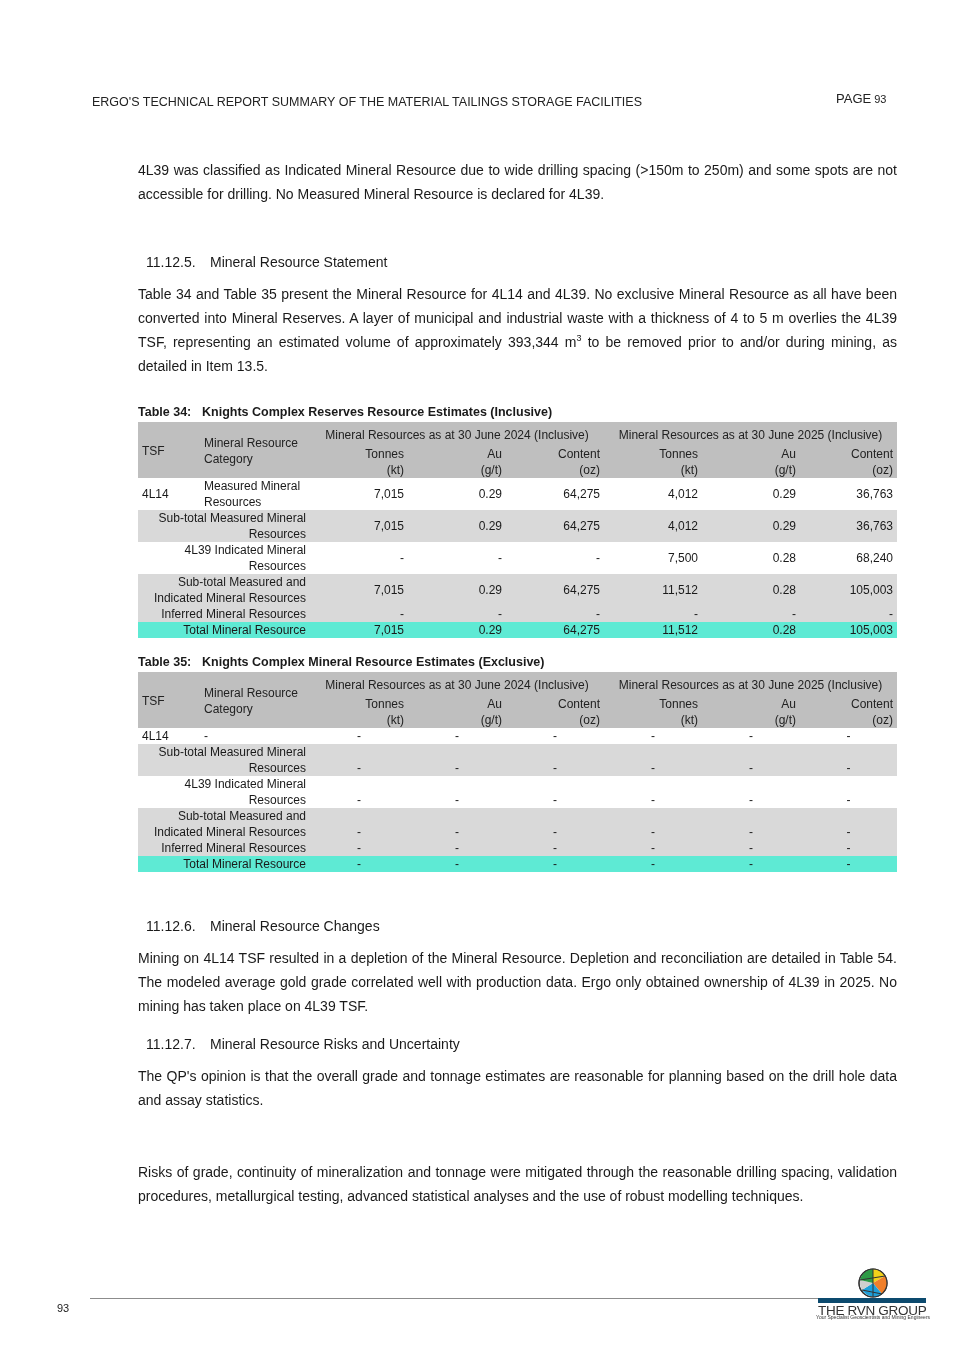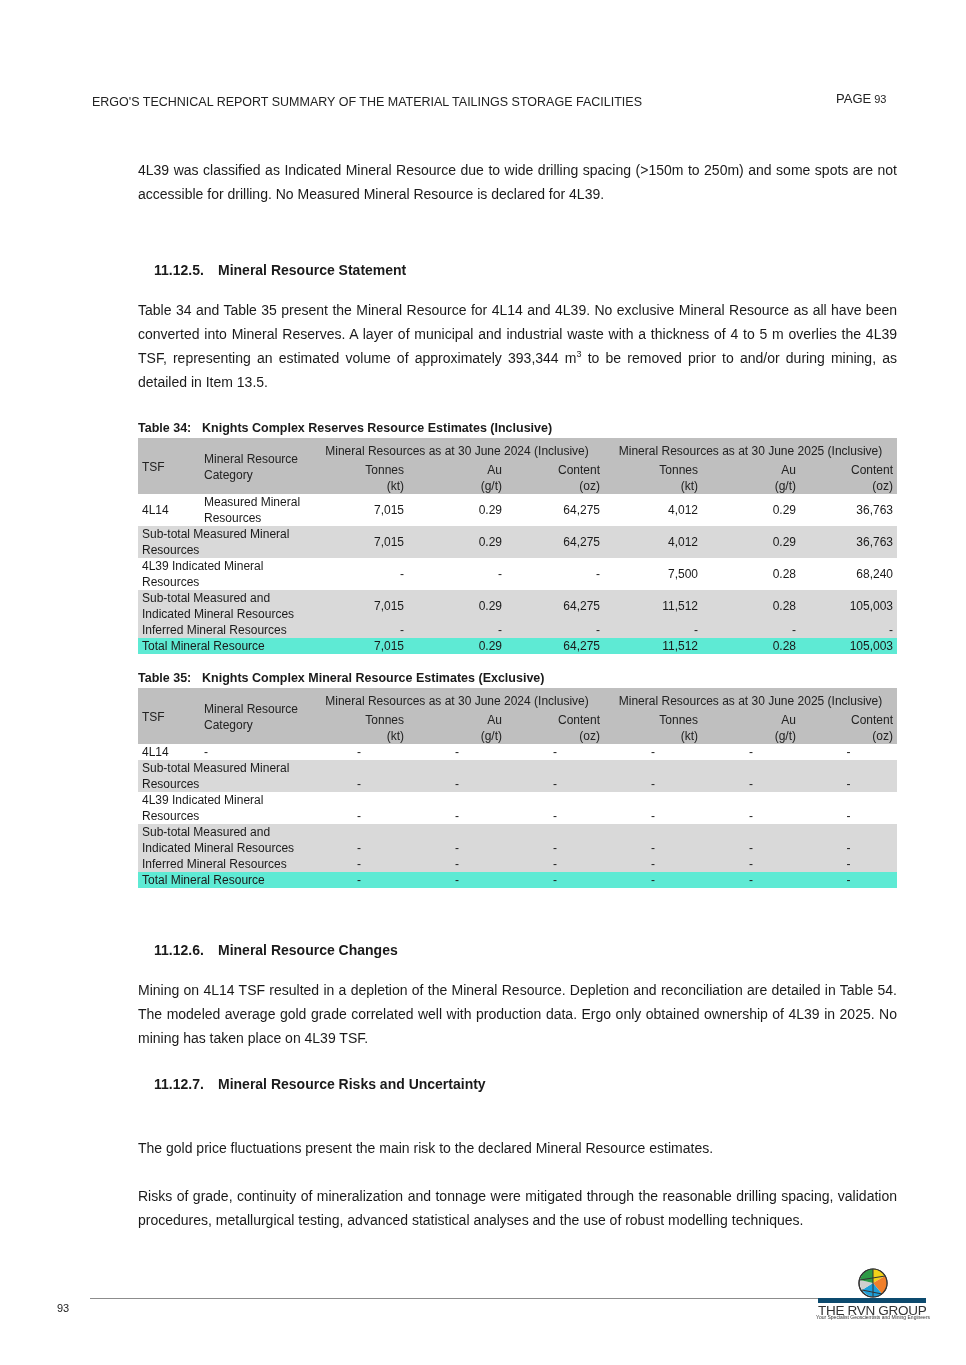--- a/index.html
+++ b/index.html
@@ -3,39 +3,39 @@
 <meta charset="utf-8">
 <style>
   html, body { margin: 0; padding: 0; background: #ffffff; }
   body { width: 966px; height: 1365px; position: relative; overflow: hidden;
          font-family: "Liberation Sans", sans-serif; color: #1a1a1a; }
   .hdr-title { position: absolute; left: 92px; top: 95px; font-size: 12.5px; letter-spacing: 0; color: #222; }
   .hdr-page { position: absolute; left: 836px; top: 91px; font-size: 11px; color: #222; }
   .hdr-page .lbl { font-size: 13px; }
   .content { position: absolute; left: 138px; top: 158px; width: 759px; }
   p.body { margin: 0; font-size: 14px; line-height: 24px; text-align: justify; }
-  h3.sec { margin: 16px; font-size: 14px; font-weight: bold; line-height: 24px; }
+  h3.sec { margin: 8px; font-size: 14px; font-weight: normal; line-height: 24px; }
   h3.sec .num { display: inline-block; width: 64px; }
   .gap-lg { height: 36px; }
   .gap-md { height: 24px; }
   .caption { font-size: 12.5px; font-weight: bold; margin: 0 0 2px 0; line-height: 16px; }
   .caption .num { display: inline-block; width: 64px; }
   table.mr { border-collapse: collapse; width: 759px; font-size: 12px; table-layout: fixed; }
   table.mr th, table.mr td { padding: 0 4px; line-height: 16px; vertical-align: middle; }
   table.mr thead th { background: #bfbfbf; font-weight: normal; color: #222; }
   table.mr thead tr.r1 th { padding-top: 5px; padding-bottom: 3px; }
   table.mr thead tr.r2 th { padding-bottom: 0px; text-align: right; }
   table.mr thead th.left { text-align: left; }
   table.mr thead th.grp { text-align: center; }
   table.mr td.num { text-align: right; padding-right: 4px; }
   table.mr td.ctr { text-align: center; }
   table.mr tbody tr.w td { background: #ffffff; }
   table.mr tbody tr.g td { background: #d9d9d9; }
   table.mr tbody tr.t td { background: #5eead4; }
-  table.mr td.span2 { text-align: left; }
+  table.mr td.span2 { text-align: right; }
   .excl td.bottom { vertical-align: bottom; }
   .footer-line { position: absolute; left: 90px; top: 1298px; width: 836px; height: 1px; background: #8c8c8c; }
   .footer-page { position: absolute; left: 57px; top: 1302px; font-size: 11px; color: #222; }
   .logo { position: absolute; left: 812px; top: 1268px; width: 120px; height: 56px; }
   .logo-circle { position: absolute; left: 46px; top: 0; width: 30px; height: 30px; }
   .logo-name { position: absolute; left: 6px; top: 30px; font-size: 13.5px; color: #333; letter-spacing: -0.3px; white-space: nowrap; border-top: 5px solid #0c4a6e; }
   .logo-tag { position: absolute; left: 4px; top: 46px; font-size: 5px; color: #333; white-space: nowrap; }
 </style>
 </head>
 <body>
@@ -243,22 +243,22 @@
   <h3 class="sec">
     <span class="num">11.12.6.</span><span>Mineral Resource Changes</span>
   </h3>
   <p class="body">Mining on 4L14 TSF resulted in a depletion of the Mineral Resource. Depletion and reconciliation are detailed in Table 54. The modeled average gold grade correlated well with production data. Ergo only obtained ownership of 4L39 in 2025. No mining has taken place on 4L39 TSF.</p>
 
   <div style="height:6px"></div>
 
   <h3 class="sec">
     <span class="num">11.12.7.</span><span>Mineral Resource Risks and Uncertainty</span>
   </h3>
+  <p class="body">The QP's opinion is that the overall grade and tonnage estimates are reasonable for planning based on the drill hole data and assay statistics.</p>
   <div class="gap-md"></div>
-  <p class="body">The gold price fluctuations present the main risk to the declared Mineral Resource estimates.</p>
   <div class="gap-md"></div>
   <p class="body">Risks of grade, continuity of mineralization and tonnage were mitigated through the reasonable drilling spacing, validation procedures, metallurgical testing, advanced statistical analyses and the use of robust modelling techniques.</p>
 </div>
 
 <div class="footer-line"></div>
 <div class="footer-page">93</div>
 <div class="logo">
   <svg class="logo-circle" viewBox="0 0 30 30" width="30" height="30">
     <circle cx="15" cy="15" r="14" fill="#ffffff" stroke="#333" stroke-width="1.2"></circle>
     <path d="M15 15 L15 1 A14 14 0 0 1 27 8 Z" fill="#f2d21a"></path>

